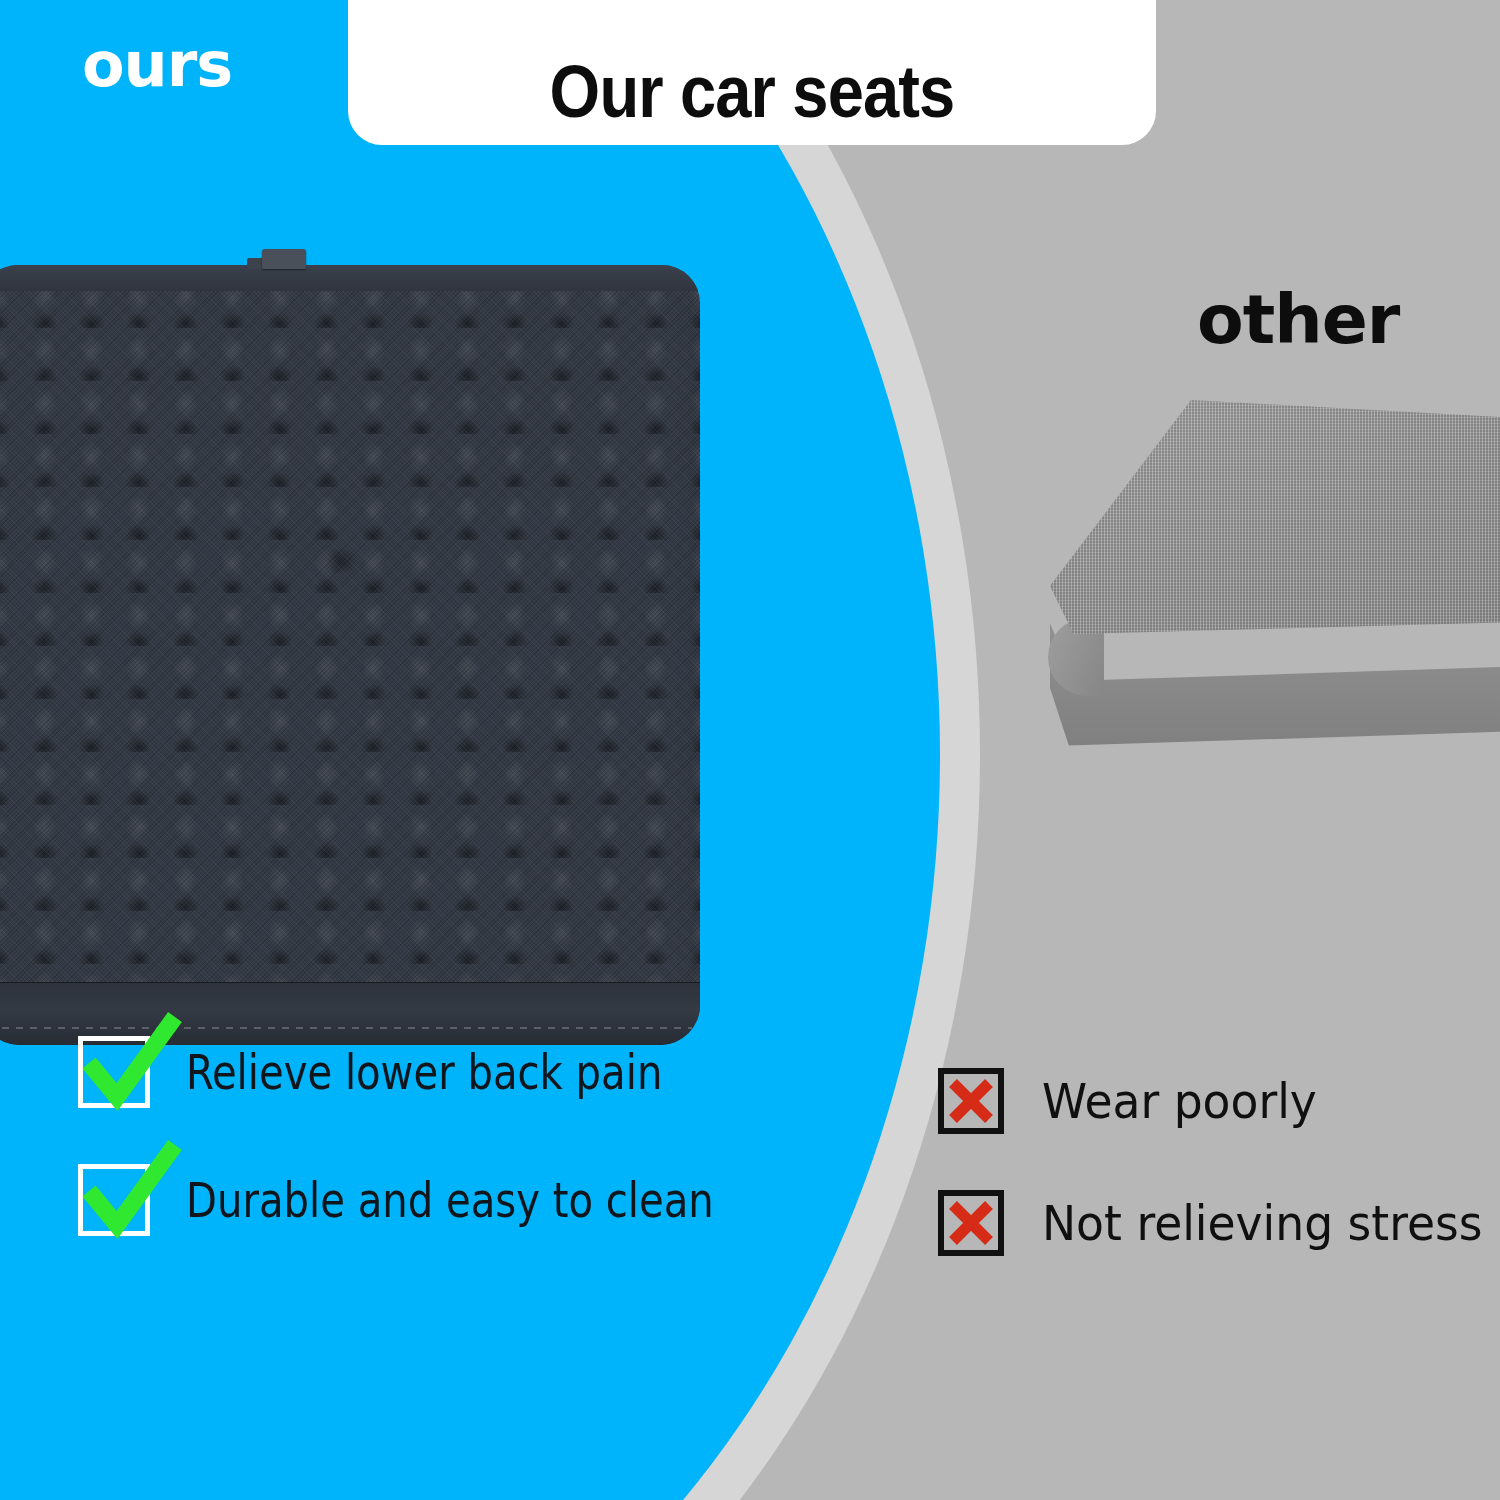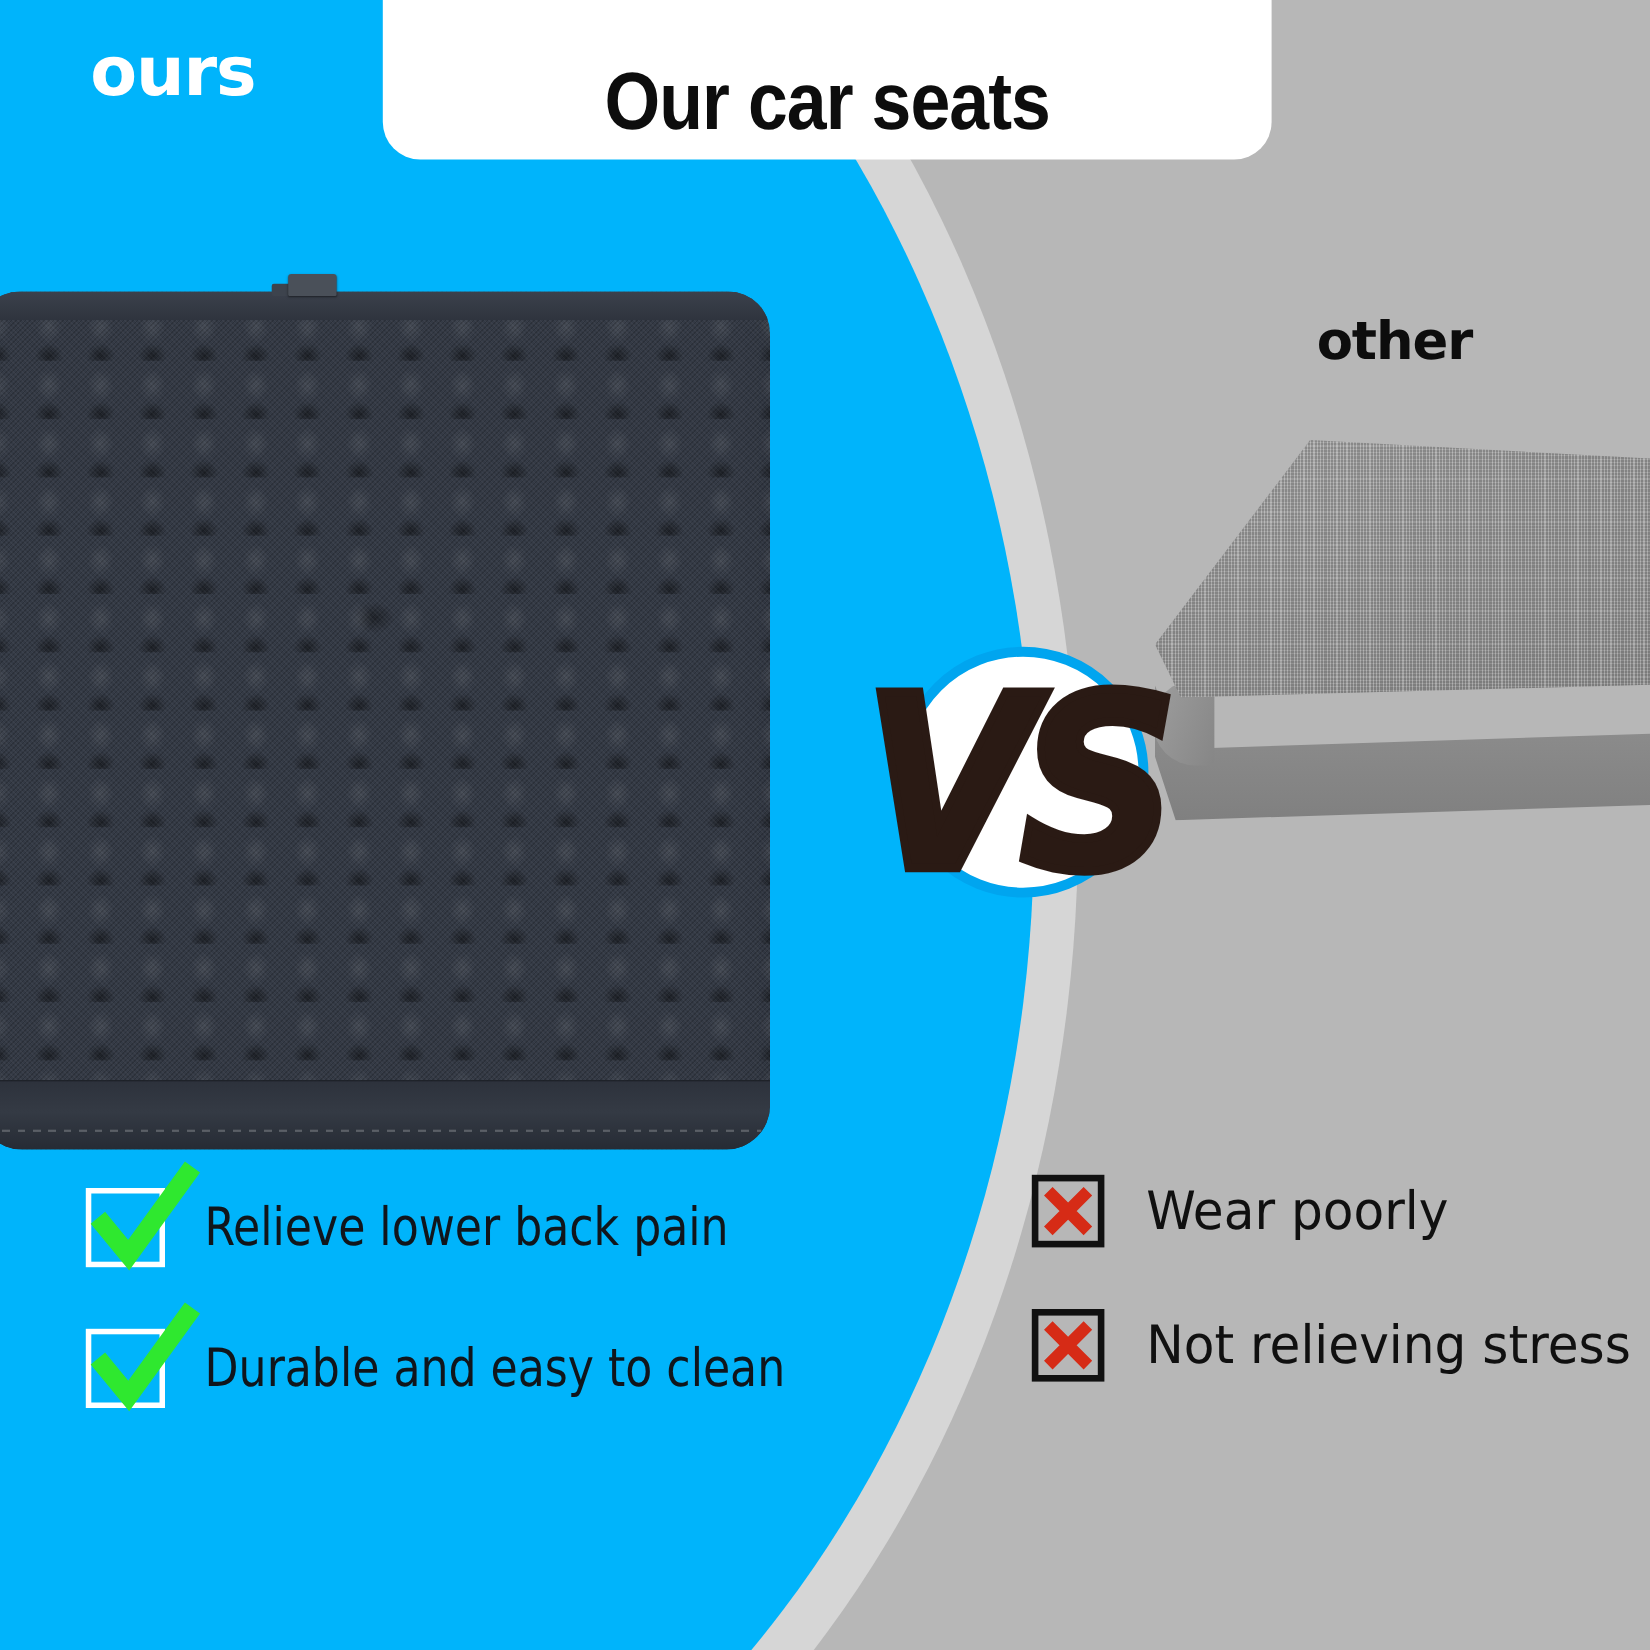--- a/index.html
+++ b/index.html
@@ -43,21 +43,21 @@
   }
   .title-text{
     color:#0d0d0d;font-weight:bold;font-size:74px;
     font-family:"Liberation Sans", sans-serif;
     letter-spacing:-1px;line-height:1;
     transform:scaleX(0.88);transform-origin:center;
     white-space:nowrap;
   }
   .other-tag{
     position:absolute;left:1197px;top:286px;
-    color:#0d0d0d;font-weight:bold;font-size:48px;letter-spacing:-1px;
+    color:#0d0d0d;font-weight:bold;font-size:68px;letter-spacing:-1px;
     font-family:"DejaVu Sans", sans-serif;line-height:1;
   }
 
   
   .cushion-dark{
     position:absolute;left:-20px;top:265px;width:720px;height:780px;
     border-radius:38px 38px 40px 40px;
     background:
       radial-gradient(ellipse 26px 20px at 50% 38%, rgba(0,0,0,.40), rgba(0,0,0,0) 72%),
       #343a45;
@@ -138,21 +138,21 @@
     position:absolute;left:0;top:6px;width:268px;height:260px;
     display:flex;align-items:center;justify-content:center;
     color:#2a1a14;font-weight:bold;font-size:196px;line-height:1;
     font-family:"DejaVu Sans", sans-serif;
     font-style:italic;letter-spacing:-12px;
     transform:scaleY(1.12) scaleX(1.02);
     -webkit-text-stroke:7px #2a1a14;
   }
 
   
-  .list-left{position:absolute;left:78px;top:1080px;width:700px;}
+  .list-left{position:absolute;left:78px;top:1036px;width:700px;}
   .list-right{position:absolute;left:938px;top:1068px;width:560px;}
   .frow{display:flex;align-items:center;margin-bottom:56px;}
   .frow:last-child{margin-bottom:0;text-align:right;}
 
   .box-check{
     position:relative;width:72px;height:72px;flex:0 0 72px;
     border:5px solid #ffffff;box-sizing:border-box;
   }
   .tick{
     position:absolute;left:-8px;top:-30px;width:108px;height:108px;
@@ -202,24 +202,20 @@
   </div>
   <div class="zipper-tab"></div>
   <div class="zipper-pull"></div>
 
   <div class="cushion-gray-wrap">
     <div class="slab-edge"></div>
     <div class="slab-nose"></div>
     <div class="slab-top"></div>
   </div>
 
-  <div class="vs-badge">
-    <div class="vs-circle"></div>
-    <div class="vs-text">VS</div>
-  </div>
 
   <div class="list-left">
 
     <div class="frow">
       <div class="box-check">
         <svg class="tick" viewBox="0 0 108 108">
           <path d="M14 52 L42 86 L100 6" fill="none" stroke="#2fe82f" stroke-width="17" stroke-linecap="butt" stroke-linejoin="miter"></path>
         </svg>
       </div>
       <div class="lbl-left">Relieve lower back pain</div>

